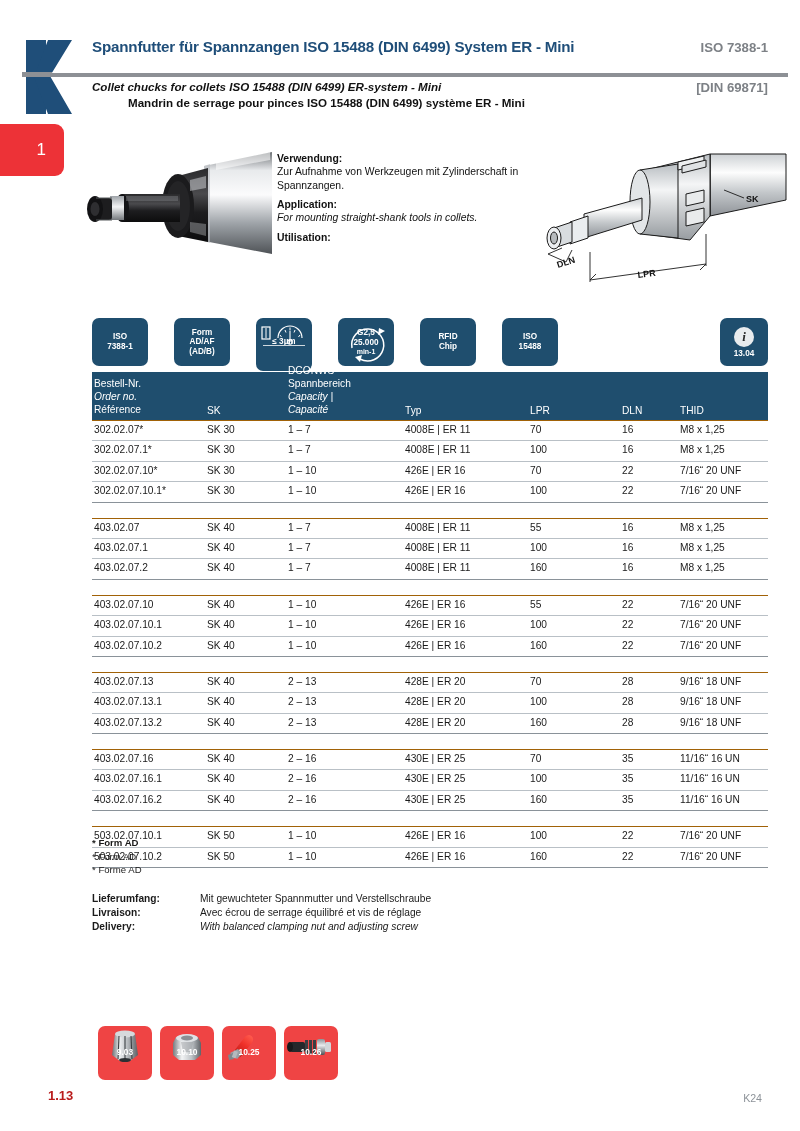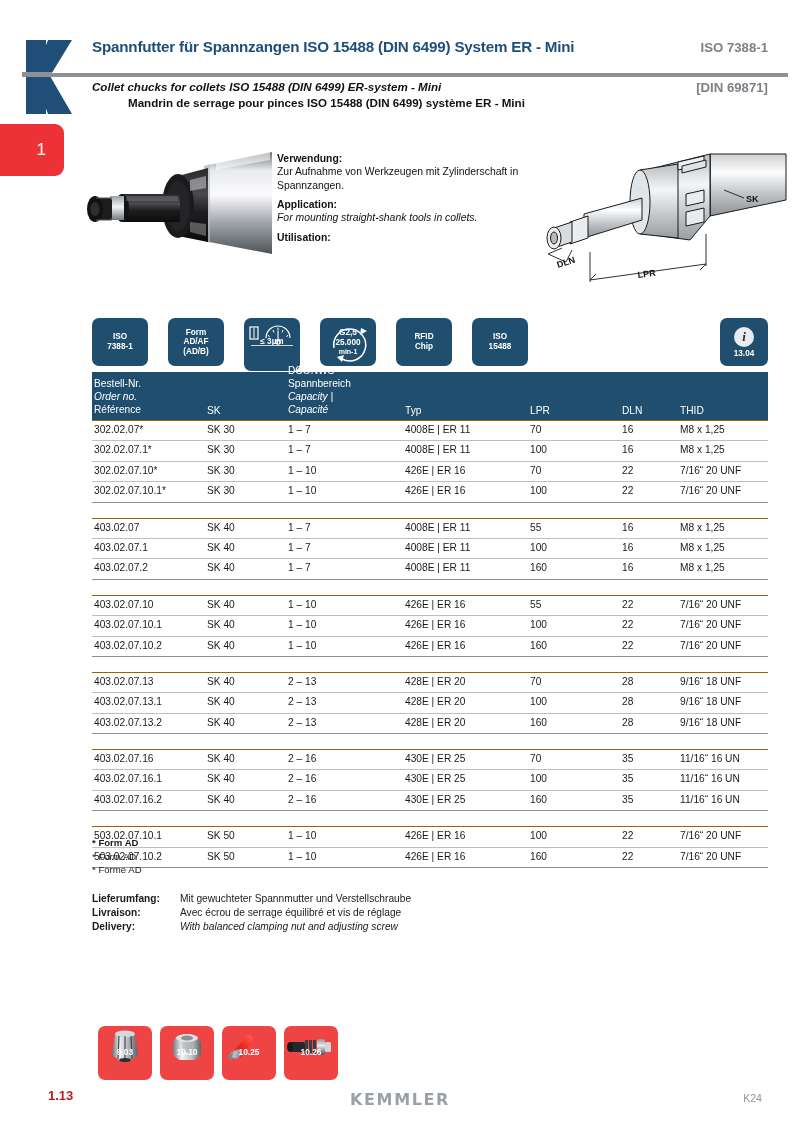--- a/index.html
+++ b/index.html
@@ -24,21 +24,21 @@
 
   
   .photo{position:absolute;left:86px;top:146px;width:198px;height:128px;}
   .appl{position:absolute;left:277px;top:152px;width:250px;}
   .appl h4{margin:0;font-size:10.4px;font-weight:700;color:#111;line-height:1.28;}
   .appl p{margin:0 0 6px 0;font-size:10.4px;line-height:1.28;color:#111;}
   .appl p.ital{font-style:italic;}
   .draw{position:absolute;left:528px;top:142px;width:268px;height:145px;}
 
   
-  .badges{position:absolute;left:92px;top:318px;display:flex;gap:20px;align-items:flex-start;}
+  .badges{position:absolute;left:92px;top:318px;display:flex;gap:26px;align-items:flex-start;}
   .badge{width:56px;height:48px;background:#1f4e6e;border-radius:7px;position:relative;
     display:flex;flex-direction:column;align-items:center;justify-content:center;
     color:#fff;font-size:8.2px;font-weight:700;line-height:1.17;text-align:center;}
   .badge .bl{display:block;}
   .badge.sym{justify-content:center;padding-bottom:5px;}
   .badge .topsym{position:absolute;top:4px;left:0;right:0;height:24px;}
   .badge.bal{justify-content:center;}
   .badge .ruleline{position:absolute;left:7px;right:7px;top:27px;height:1px;background:#cfd8de;}
   .info-badge{position:absolute;right:32px;top:318px;width:48px;height:48px;background:#1f4e6e;border-radius:7px;
     display:flex;flex-direction:column;align-items:center;justify-content:center;gap:2px;color:#fff;font-size:8.2px;font-weight:700;}
@@ -65,21 +65,21 @@
   .c-lpr{left:438px;}
   .c-dln{left:530px;}
   .c-thid{left:588px;}
 
   
   .fn{position:absolute;left:92px;top:836px;font-size:9.6px;line-height:1.42;}
   .fn .b{font-weight:700;}
   .deliv{position:absolute;left:92px;top:892px;font-size:10.2px;line-height:1.38;}
   .deliv table{border-collapse:collapse;}
   .deliv td{padding:0;vertical-align:top;}
-  .deliv td.lab{font-weight:700;width:88px;white-space:nowrap;}
+  .deliv td.lab{font-weight:700;width:108px;white-space:nowrap;}
   .deliv td.val.i{font-style:italic;}
 
   
   .thumbs{position:absolute;left:98px;top:1026px;display:flex;gap:8px;}
   .thumb{width:54px;height:54px;background:#ef4444;border-radius:7px;position:relative;
     display:flex;align-items:center;justify-content:center;padding-bottom:3px;box-sizing:border-box;}
   .thumb .lbl{color:#fff;font-size:8.4px;font-weight:700;position:relative;z-index:2;}
   .thumb .art{position:absolute;left:0;right:0;top:3px;height:36px;}
 
   .pg-left{position:absolute;left:48px;top:1088px;font-size:13px;font-weight:700;color:#b91c1c;}
@@ -601,16 +601,15 @@
           <rect x="33" y="10" width="8" height="16" rx="2" fill="url(#t4)"></rect>
           <rect x="41" y="13" width="6" height="10" rx="1.5" fill="#d3d6d9"></rect>
           <ellipse cx="6" cy="18" rx="3" ry="5" fill="#18191b"></ellipse>
         </svg>
       </div>
       <span class="lbl">10.26</span>
     </div>
   </div>
 
   <div class="pg-left">1.13</div>
-  <div class="brand">KEMMLER</div>
   <div class="pg-right">K24</div>
 
 </div>
 
 </body></html>

